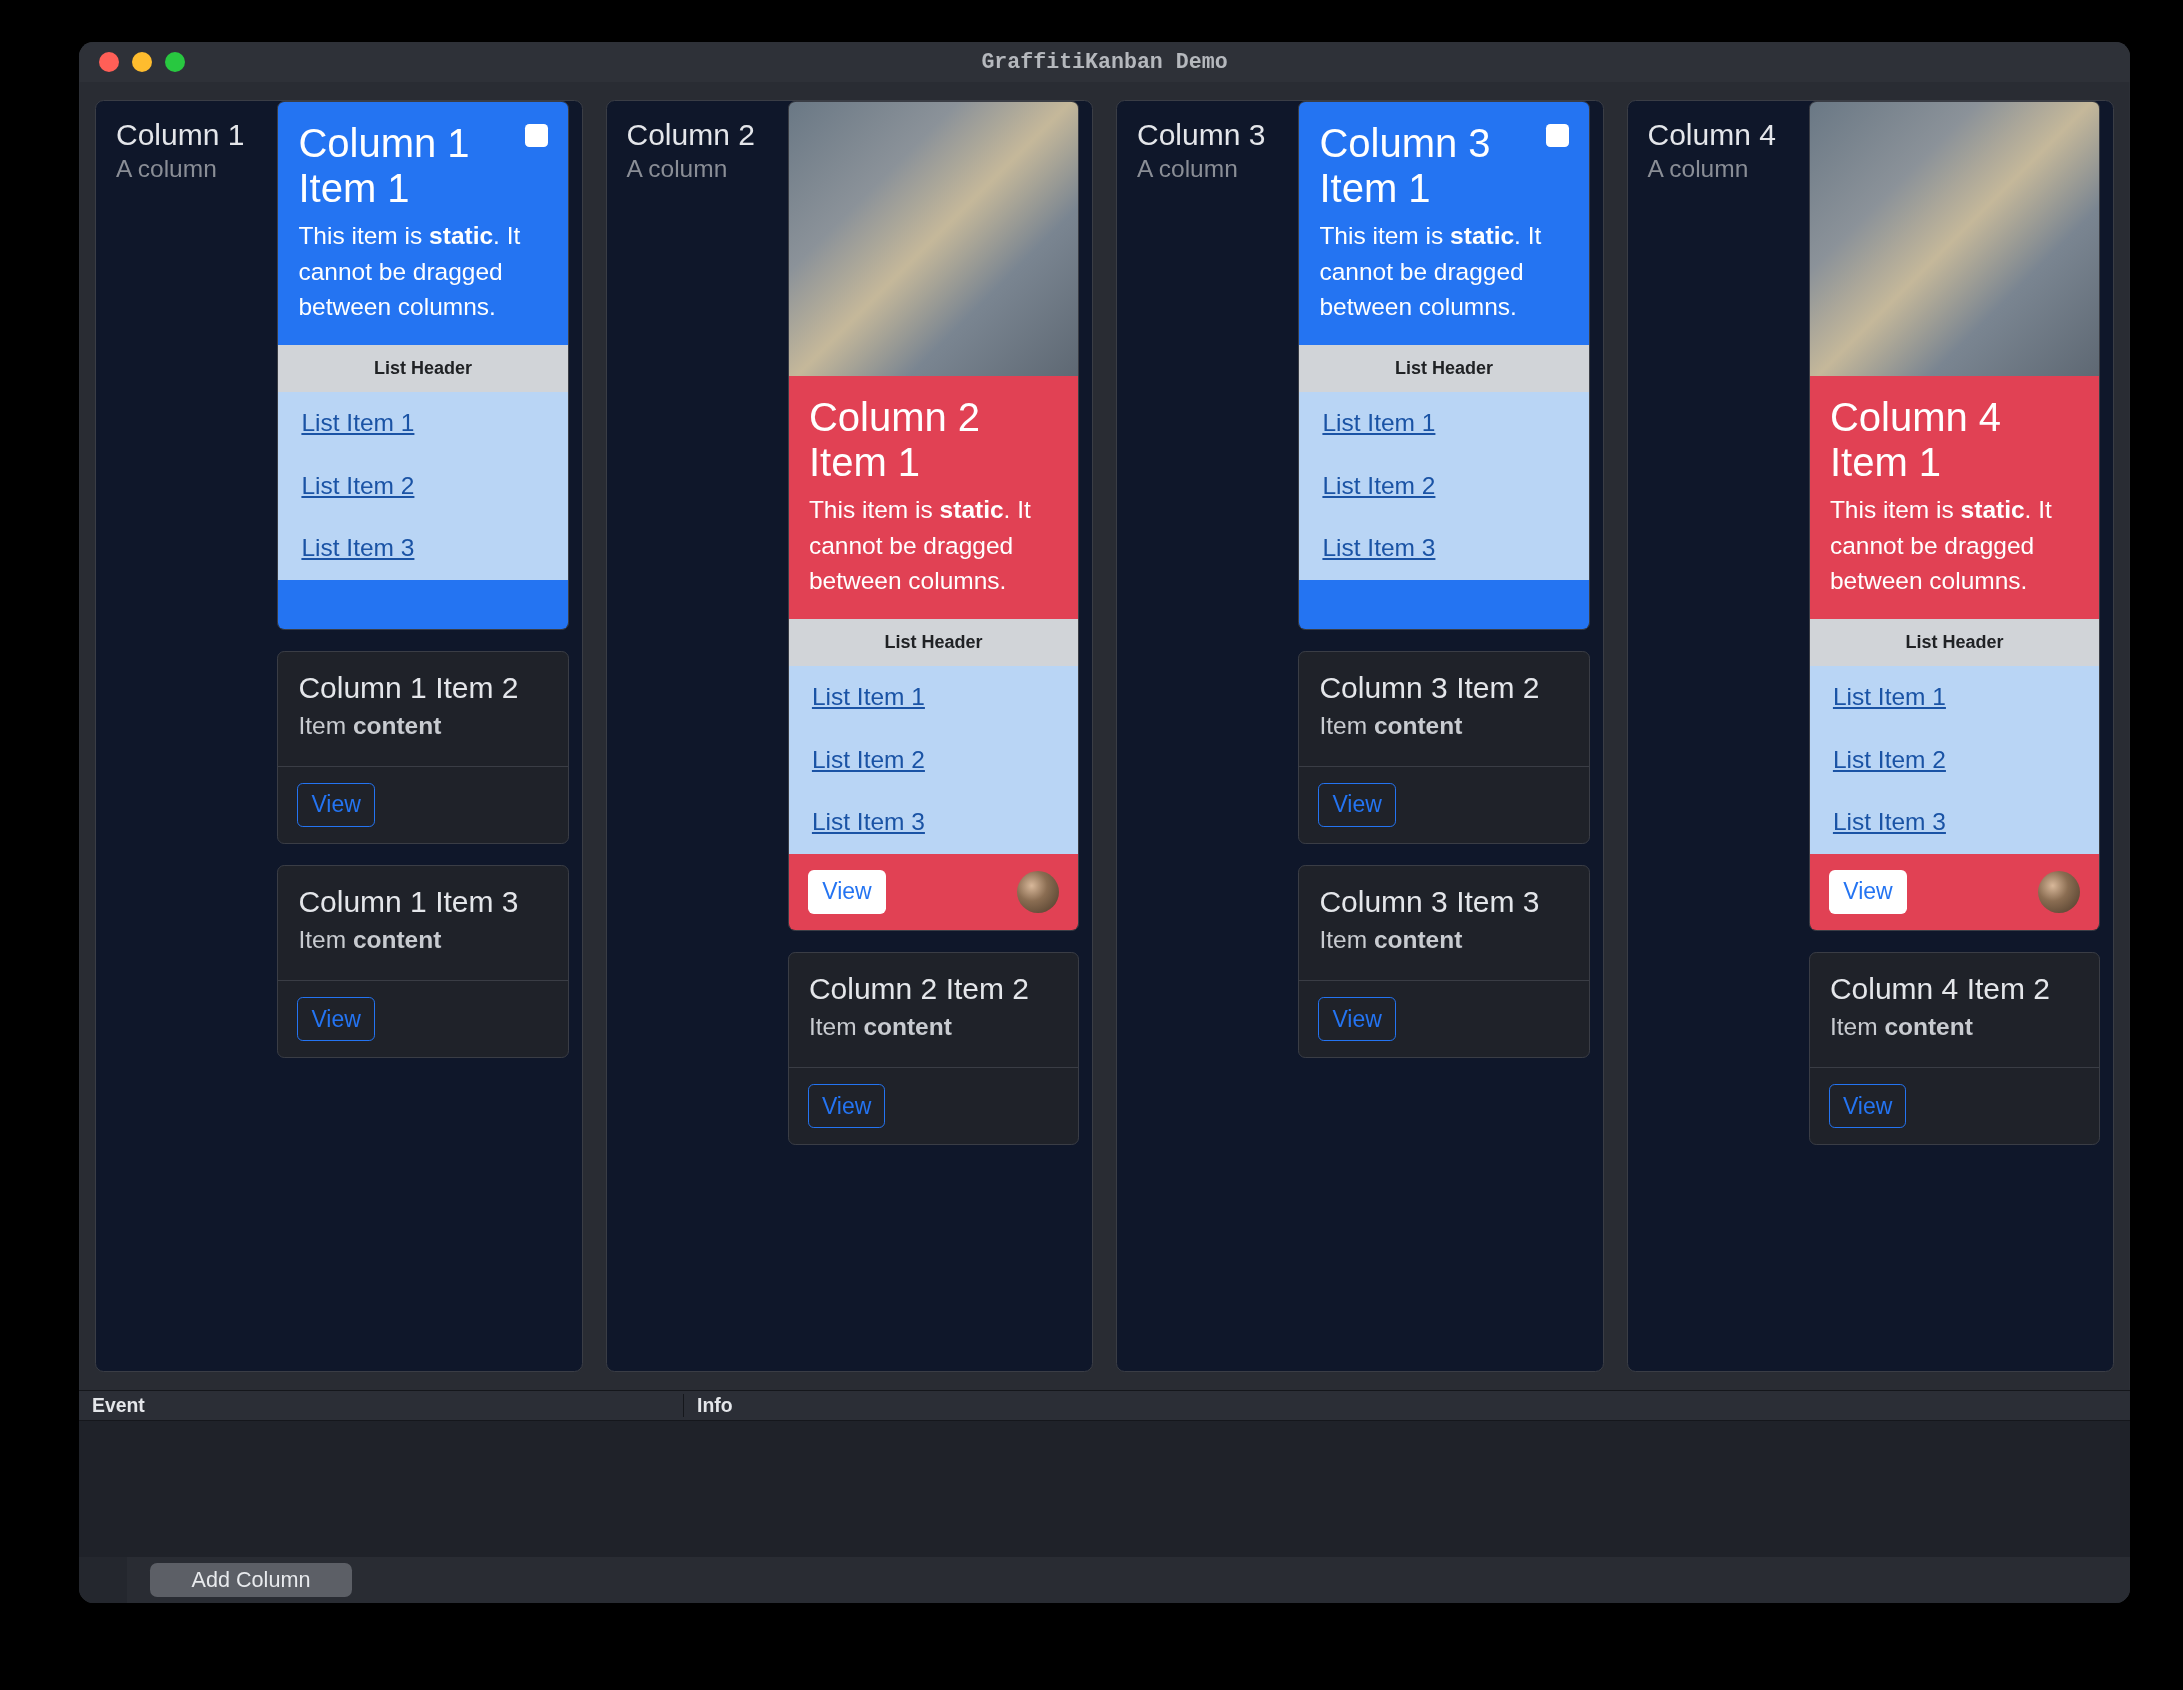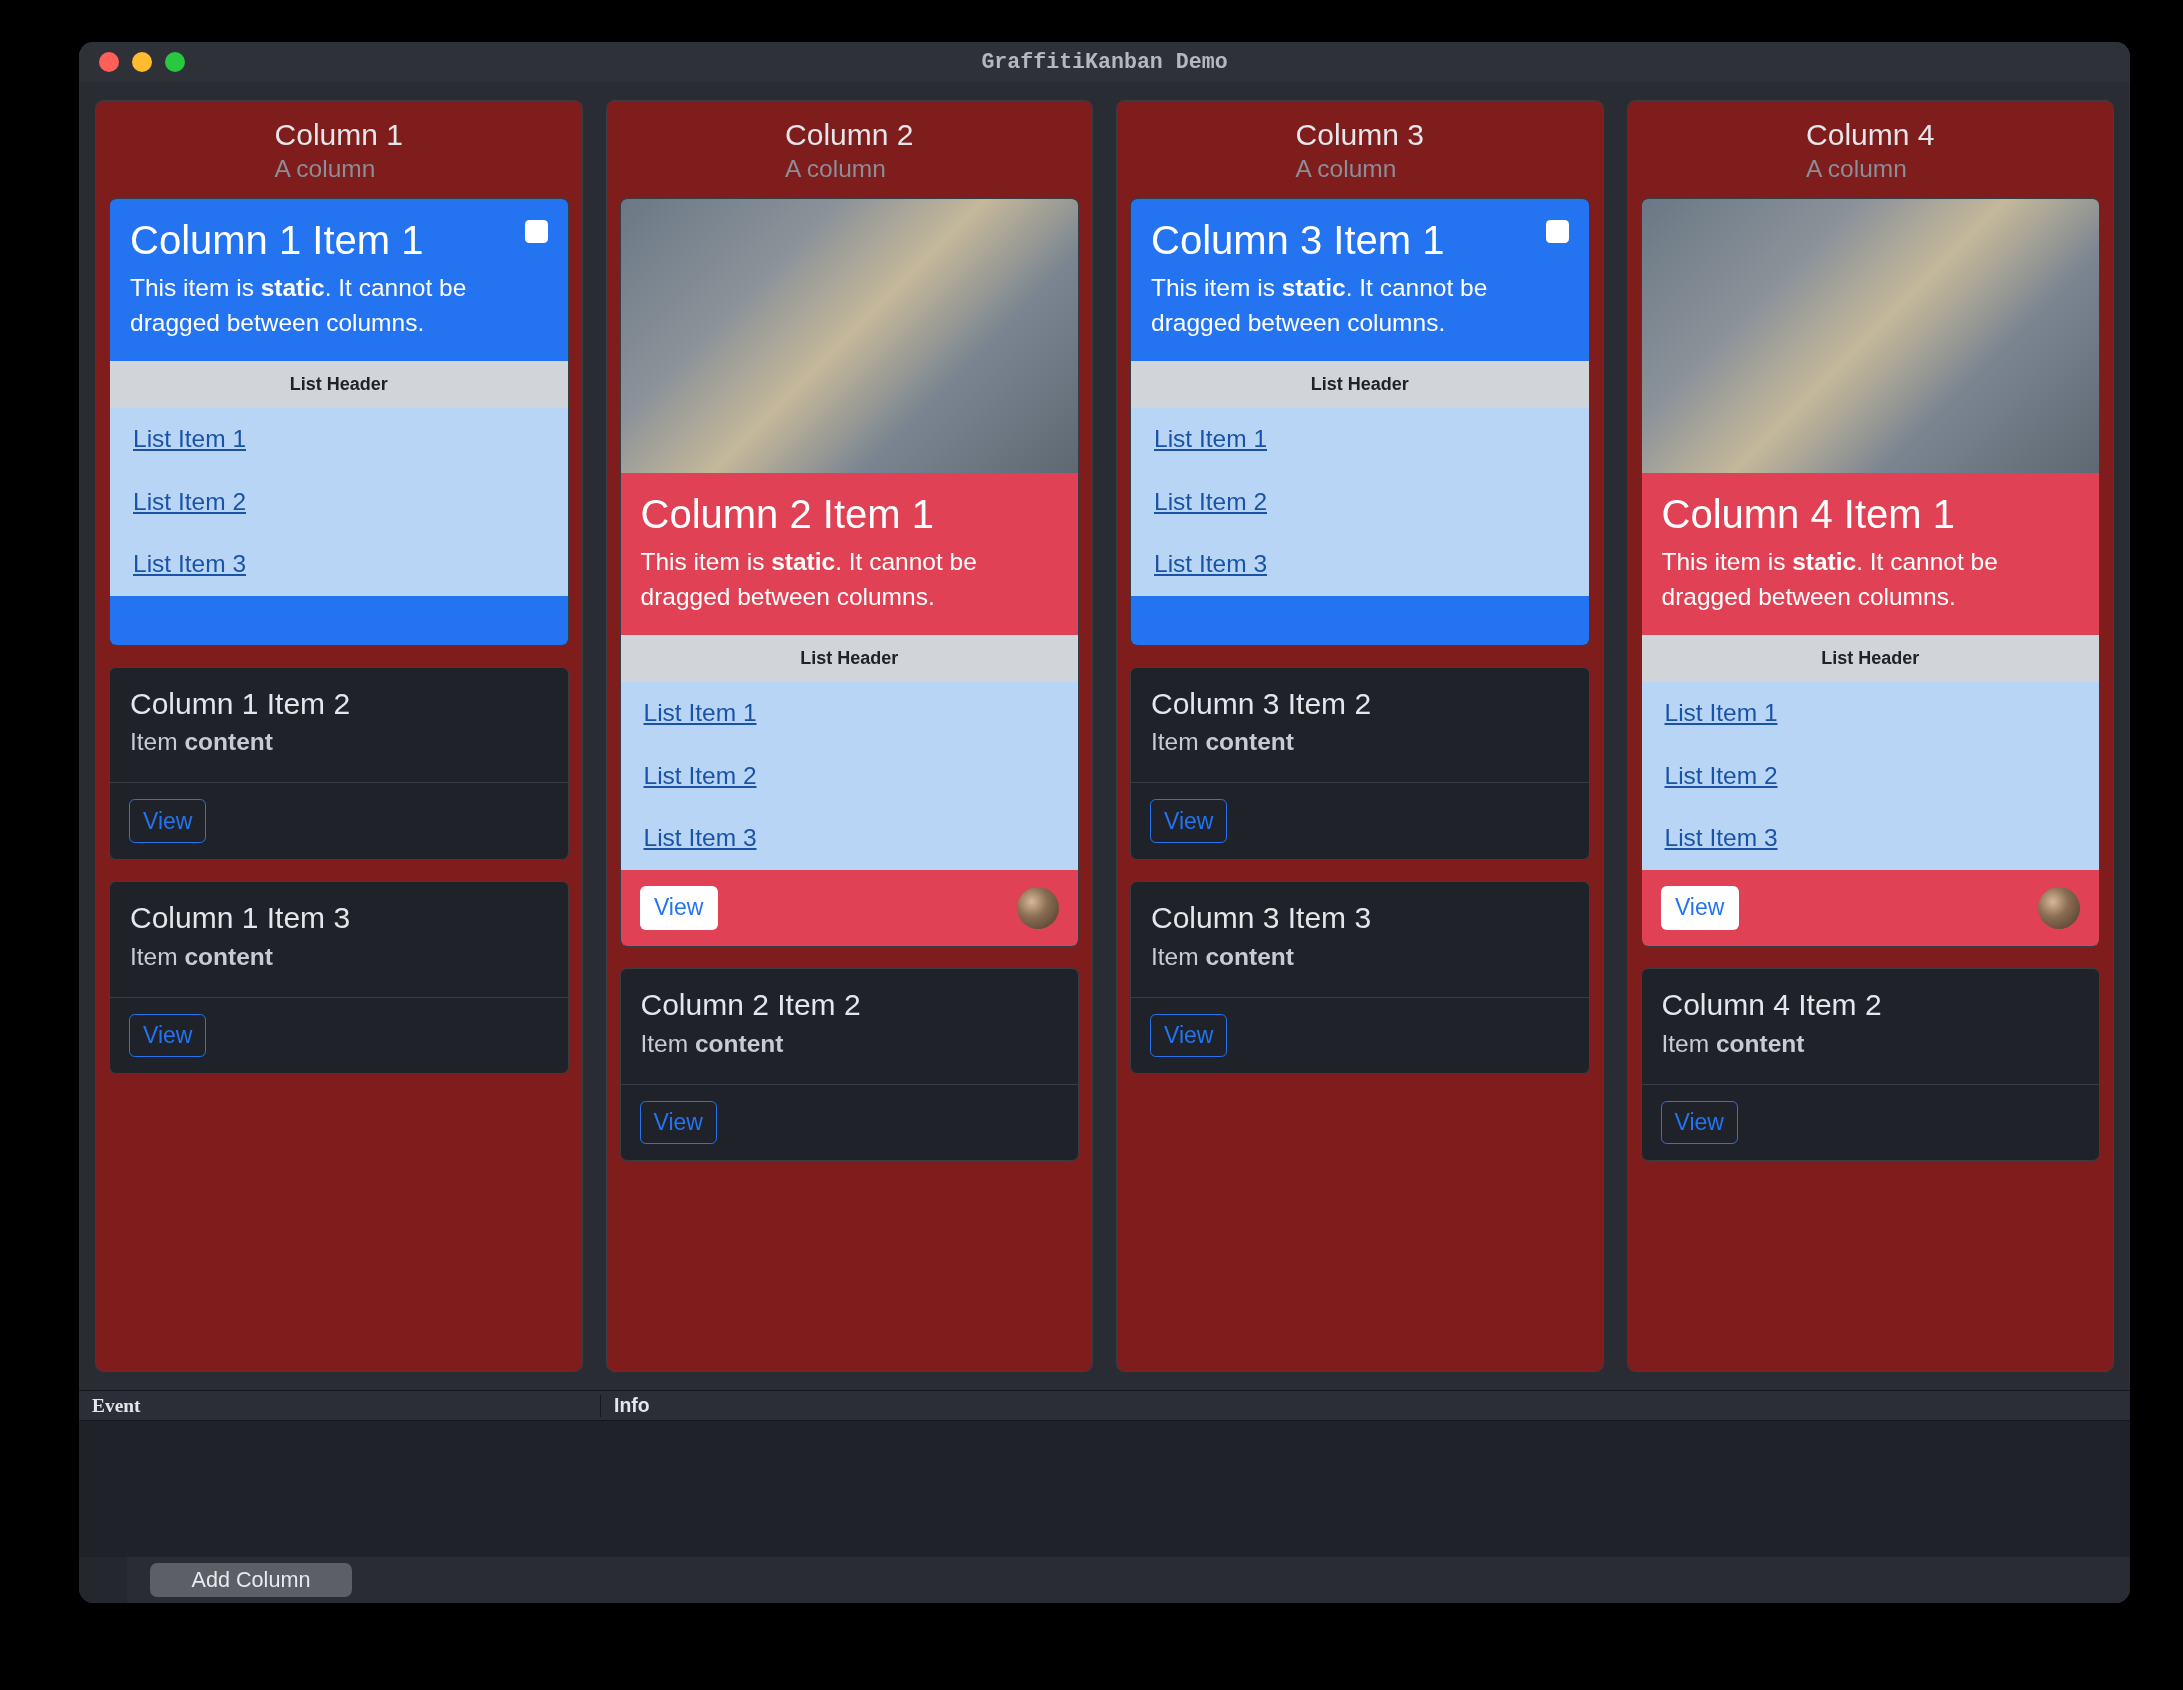--- a/index.html
+++ b/index.html
@@ -55,28 +55,27 @@
   font-weight: 600;
 }
 .kanban-area {
   flex: 1;
   padding: 18px 16px;
   display: flex;
   gap: 23px;
   overflow: hidden;
 }
 .kcol {
-  background: #7f1d1d;
+  background: #0f172a;
   border: 1.4px solid #3a3d45;
   border-radius: 8.6px;
   width: 491px;
   display: flex;
-  flex-direction: column;
+  flex-direction: row;
   overflow: hidden;
-  align-items: center;
 }
 .kcol-hd {
   padding: 17.3px 20px 14.4px 20px;
 }
 .kcol-title {
   color: #e4e6ea;
   font-size: 30px;
   font-weight: 500;
   margin-bottom: 2.9px;
 }
@@ -208,21 +207,21 @@
   height: 30px;
   align-items: center;
   border-bottom: 0.7px solid #15171c;
 }
 .grid-head div {
   color: #e4e6ea;
   font-size: 19.4px;
   font-weight: 600;
   padding: 0 13px;
 }
-.gh-event { width: 522px; border-right: 0.7px solid #15171c; font-family: Liberation Serif, serif; }
+.gh-event { width: 605px; border-right: 0.7px solid #15171c; }
 .gh-info { flex: 1; }
 .grid-body { flex: 1; background: #1f2229; }
 .footer {
   height: 46px;
   background: #292c33;
   display: flex;
   align-items: center;
   padding-left: 23px;
   margin-left: 48px;
 }

